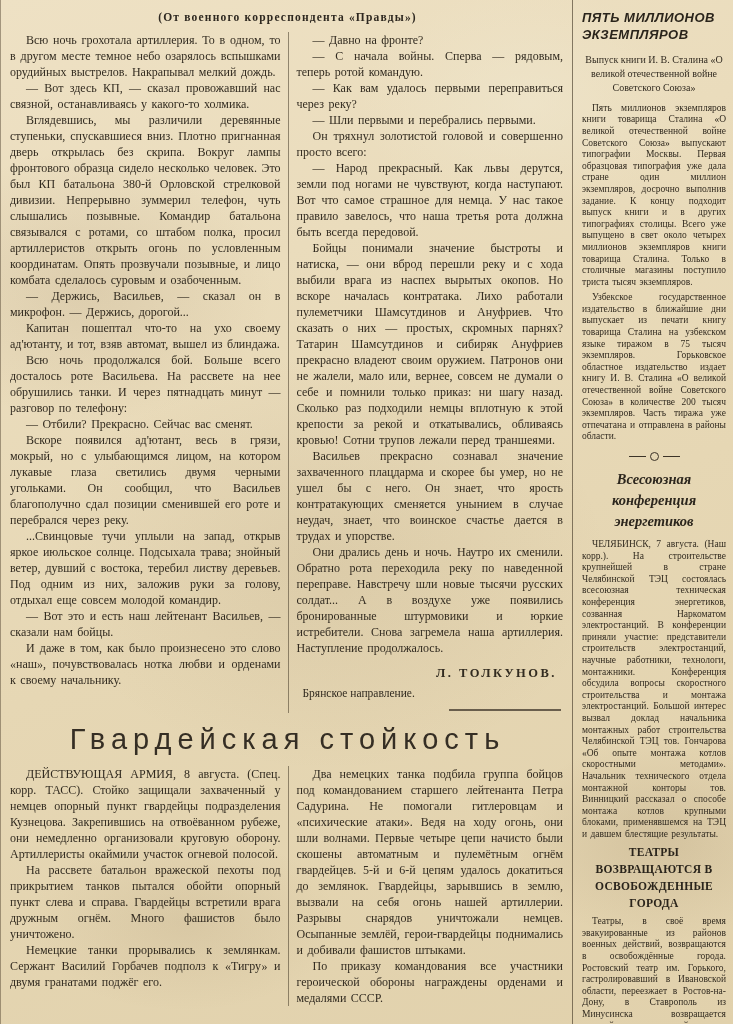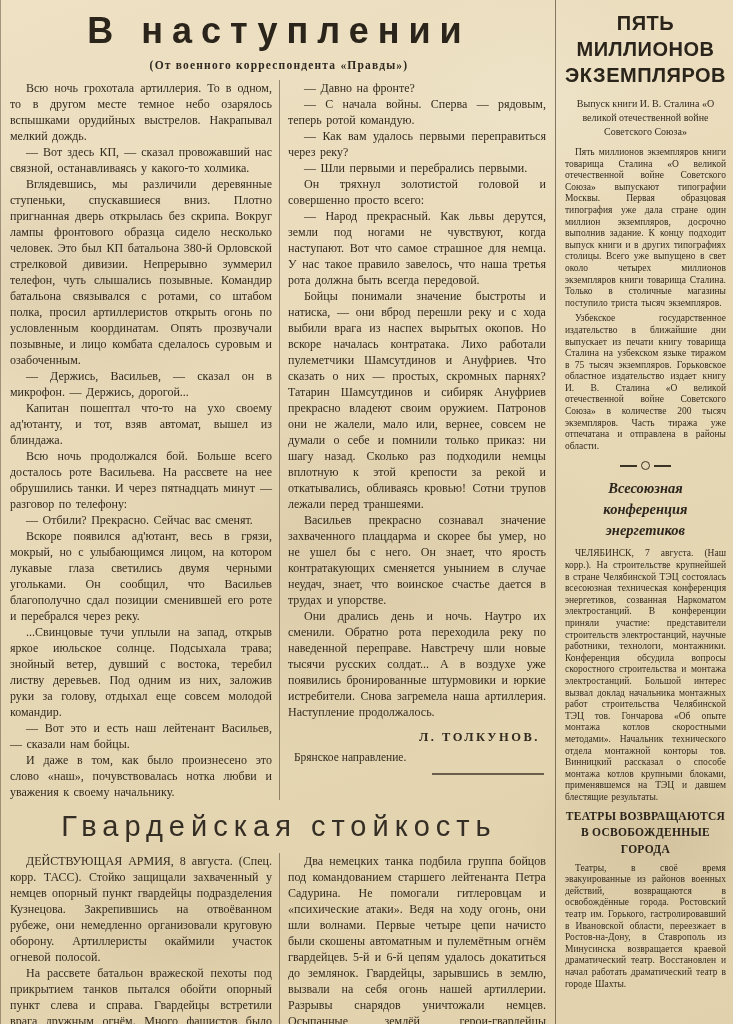--- a/index.html
+++ b/index.html
@@ -45,22 +45,22 @@
   .headline-guards {
     font-family:"Liberation Sans","DejaVu Sans",sans-serif;
     font-weight:400; font-size:29px; letter-spacing:6px;
     text-align:center; color:#352e24; margin:10px 0 10px;
   }
 
   
   .sidebar { flex:1; border-left:1.5px solid rgba(60,48,32,.6); padding:10px 7px 0 9px; }
   .sb-title-big {
     font-family:"Liberation Sans","DejaVu Sans",sans-serif;
-    font-weight:700; font-size:20px; line-height:1.3;
-    text-align:center; color:#2a241b; letter-spacing:.5px;
+    font-weight:700; font-size:13px; line-height:1.3;
+    color:#2a241b; letter-spacing:.5px;font-style:italic;
   }
   .sb-subtitle { text-align:center; font-size:10px; line-height:1.4; margin:9px 2px 8px; color:#33,}
   .sb-subtitle { color:#332c22; }
   .sidebar p.sb-text {
     font-size:9.5px; line-height:11.6px; text-align:justify;
     text-indent:10px; word-spacing:1px;
   }
   .ornament { display:flex; align-items:center; justify-content:center; margin:9px 0 8px; }
   .ornament .line { width:17px; height:1.5px; background:#3c3327; }
   .ornament .ring { width:9px; height:9px; border:1.5px solid #3c3327; border-radius:50%; margin:0 4px; }
@@ -77,36 +77,35 @@
 </style>
 </head>
 <body>
 
 <div class="page">
   <div class="layout">
 
     <div class="main">
 
       <div class="article">
-        <h1 class="headline-offensive">В наступлении</h1>
         <div class="subhead">(От военного корреспондента «Правды»)</div>
 
         <div class="cols">
           <div class="col">
             <p>Всю ночь грохотала артиллерия. То в одном, то в другом месте темное небо озарялось вспышками орудийных выстрелов. Накрапывал мелкий дождь.</p>
             <p>— Вот здесь КП, — сказал провожавший нас связной, останавливаясь у какого-то холмика.</p>
             <p>Вглядевшись, мы различили деревянные ступеньки, спускавшиеся вниз. Плотно пригнанная дверь открылась без скрипа. Вокруг лампы фронтового образца сидело несколько человек. Это был КП батальона 380-й Орловской стрелковой дивизии. Непрерывно зуммерил телефон, чуть слышались позывные. Командир батальона связывался с ротами, со штабом полка, просил артиллеристов открыть огонь по условленным координатам. Опять прозвучали позывные, и лицо комбата сделалось суровым и озабоченным.</p>
             <p>— Держись, Васильев, — сказал он в микрофон. — Держись, дорогой...</p>
             <p>Капитан пошептал что-то на ухо своему ад'ютанту, и тот, взяв автомат, вышел из блиндажа.</p>
             <p>Всю ночь продолжался бой. Больше всего досталось роте Васильева. На рассвете на нее обрушились танки. И через пятнадцать минут — разговор по телефону:</p>
             <p>— Отбили? Прекрасно. Сейчас вас сменят.</p>
             <p>Вскоре появился ад'ютант, весь в грязи, мокрый, но с улыбающимся лицом, на котором лукавые глаза светились двумя черными угольками. Он сообщил, что Васильев благополучно сдал позиции сменившей его роте и перебрался через реку.</p>
             <p>...Свинцовые тучи уплыли на запад, открыв яркое июльское солнце. Подсыхала трава; знойный ветер, дувший с востока, теребил листву деревьев. Под одним из них, заложив руки за голову, отдыхал еще совсем молодой командир.</p>
             <p>— Вот это и есть наш лейтенант Васильев, — сказали нам бойцы.</p>
-            <p>И даже в том, как было произнесено это слово «наш», почувствовалась нотка любви и уважения к своему начальнику.</p>
+            <p>И даже в том, как было произнесено это слово «наш», почувствовалась нотка любви и орденами к своему начальнику.</p>
           </div>
           <div class="col">
             <p>— Давно на фронте?</p>
             <p>— С начала войны. Сперва — рядовым, теперь ротой командую.</p>
             <p>— Как вам удалось первыми переправиться через реку?</p>
             <p>— Шли первыми и перебрались первыми.</p>
             <p>Он тряхнул золотистой головой и совершенно просто всего:</p>
             <p>— Народ прекрасный. Как львы дерутся, земли под ногами не чувствуют, когда наступают. Вот что самое страшное для немца. У нас такое правило завелось, что наша третья рота должна быть всегда передовой.</p>
             <p>Бойцы понимали значение быстроты и натиска, — они вброд перешли реку и с хода выбили врага из наспех вырытых окопов. Но вскоре началась контратака. Лихо работали пулеметчики Шамсутдинов и Ануфриев. Что сказать о них — простых, скромных парнях? Татарин Шамсутдинов и сибиряк Ануфриев прекрасно владеют своим оружием. Патронов они не жалели, мало или, вернее, совсем не думали о себе и помнили только приказ: ни шагу назад. Сколько раз подходили немцы вплотную к этой крепости за рекой и откатывались, обливаясь кровью! Сотни трупов лежали перед траншеями.</p>
             <p>Васильев прекрасно сознавал значение захваченного плацдарма и скорее бы умер, но не ушел бы с него. Он знает, что ярость контратакующих сменяется унынием в случае неудач, знает, что воинское счастье дается в трудах и упорстве.</p>

